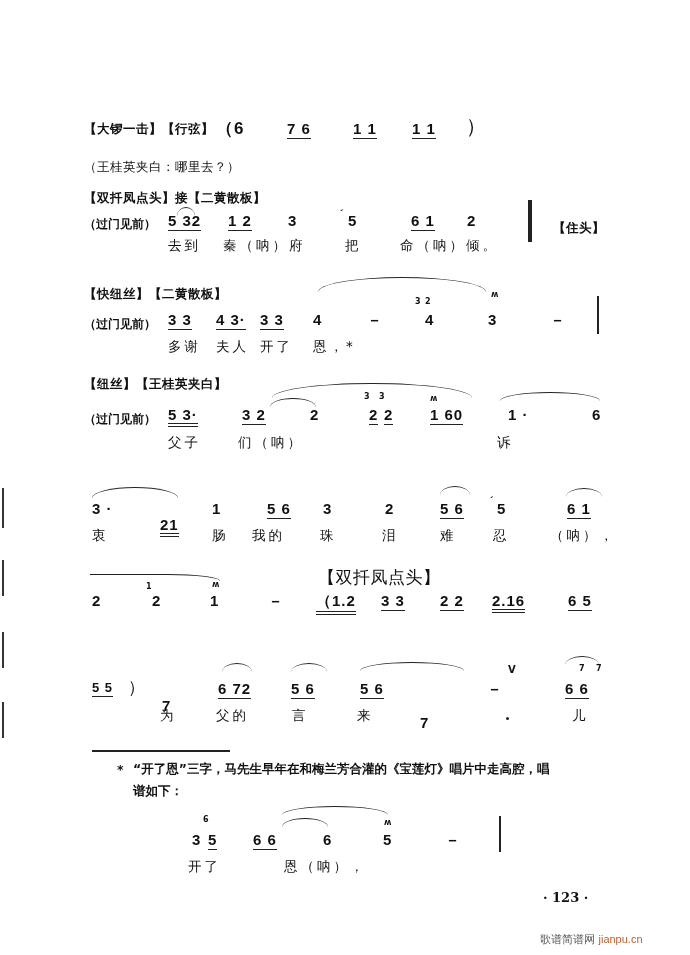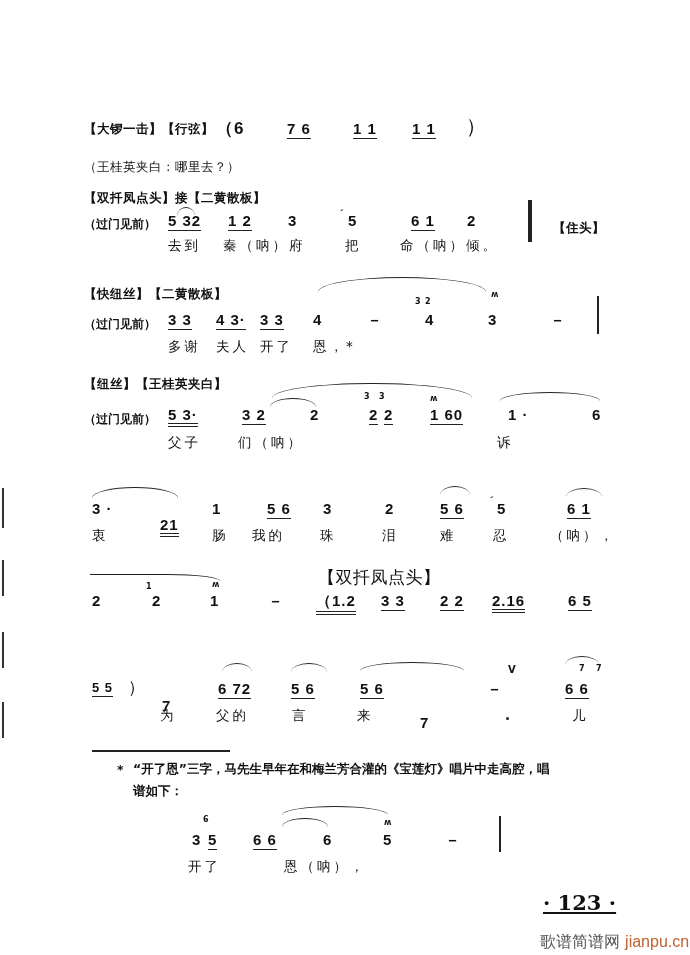--- a/index.html
+++ b/index.html
@@ -13,22 +13,22 @@
   .ul { border-bottom:1.6px solid #222; padding-bottom:1px; }
   .dul { border-bottom:4px double #222; padding-bottom:0; }
   .dot-below { position:relative; }
   .dot-below::after { content:""; position:absolute; left:50%; bottom:-6px; width:3px; height:3px; margin-left:-1.5px; background:#222; border-radius:50%; }
   .slur { position:absolute; border-top:1.6px solid #222; border-radius:50% 50% 0 0 / 100% 100% 0 0; height:8px; }
   .bar { position:absolute; width:2px; background:#222; }
   .thickbar { position:absolute; width:4px; background:#222; }
   .edge { position:absolute; left:2px; width:2px; background:#333; }
   .footrule { position:absolute; left:92px; top:750px; width:138px; height:2px; background:#222; }
   .foot { font-size:12.5px; font-weight:bold; }
-  .pageno { font-family:"DejaVu Serif", serif; font-weight:bold; font-size:21px;text-decoration:underline; }
-  .wm { font-size:16px; color:#555; }
+  .pageno { font-family:"DejaVu Serif", serif; font-weight:bold; font-size:13px; }
+  .wm { font-size:11px; color:#555; }
   .wm span.url { color:#c06030; font-family:"Liberation Sans", sans-serif; }
 </style>
 </head>
 <body>
 
 <div class="edge" style="top:488px;height:40px;"></div>
 <div class="edge" style="top:560px;height:36px;"></div>
 <div class="edge" style="top:632px;height:36px;"></div>
 <div class="edge" style="top:702px;height:36px;"></div>
 

